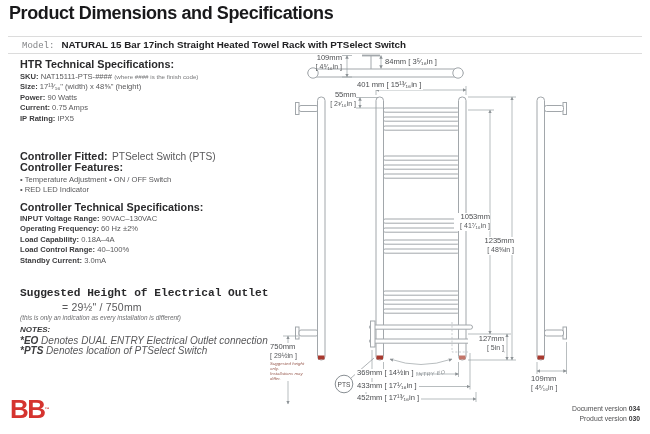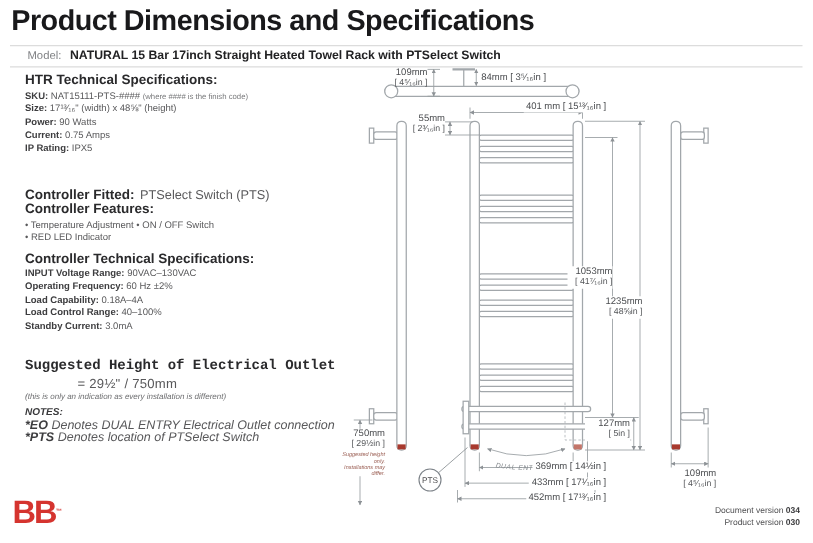--- a/index.html
+++ b/index.html
@@ -4,24 +4,24 @@
 <style>
   html,body{margin:0;padding:0;}
   body{
     width:650px;height:434px;position:relative;overflow:hidden;
     background:#ffffff;color:#414042;
     font-family:"Liberation Sans","DejaVu Sans",sans-serif;
     -webkit-font-smoothing:antialiased;
   }
   .abs{position:absolute;}
   
-  .title{left:9px;top:3px;font-size:23px;font-weight:bold;color:#19191b;letter-spacing:-0.4px;text-align:right;}
+  .title{left:9px;top:3px;font-size:18px;font-weight:bold;color:#19191b;letter-spacing:-0.4px;text-align:right;}
   .rule{height:1px;background:#dcdcdc;left:8px;width:634px;}
   .model-row{left:22px;top:39px;font-size:9.5px;white-space:nowrap;}
-  .model-label{color:#808285;font-size:9px;margin-right:7px;}
+  .model-label{color:#808285;font-size:9px;margin-right:7px;font-family:Liberation Mono, monospace;}
   .model-value{font-weight:bold;color:#222224;font-size:9.8px;}
   
   .sec-h{font-size:10.8px;font-weight:bold;color:#2a2a2c;white-space:nowrap;}
   .rows{font-size:7.6px;color:#59595b;}
   .rows .r{height:10.4px;line-height:10.4px;white-space:nowrap;}
   .rows b{color:#3d3d3f;}
   .note-sm{font-size:6.2px;color:#77787a;}
   .cf-label{font-size:10.8px;font-weight:bold;color:#2a2a2c;margin-top:40px;}
   .cf-value{font-size:10.2px;color:#59595b;}
   .outlet-h{font-size:11.2px;font-weight:bold;color:#2a2a2c;font-family:Liberation Mono, monospace;}
@@ -35,21 +35,21 @@
   .logo{left:10px;top:396px;display:flex;align-items:center;gap:8px;}
   .bb{font-size:26px;font-weight:800;color:#d5342f;letter-spacing:-1.5px;line-height:26px;}
   .tm{font-size:5px;color:#d5342f;vertical-align:top;letter-spacing:0;}
   .logo-text{font-size:9.5px;font-weight:bold;color:#454b50;letter-spacing:2.1px;line-height:11px;}
   .versions{left:430px;top:404px;width:210px;text-align:right;font-size:6.8px;line-height:9.5px;color:#4e4e50;}
   .versions b{color:#39393b;}
   
   .dl{position:absolute;z-index:3;font-size:7.6px;color:#4b4d50;line-height:8.8px;white-space:nowrap;text-align:right;}
   .dl .in-line{font-size:7px;color:#55575a;}
   .r-align{text-align:right;}
-  .c-align{text-align:right;}
+  .c-align{text-align:left;}
   .bgw{background:#ffffff;}
   .maskpad{background:#ffffff;padding:0 2px;display:inline-block;}
   .tiny-note{font-size:4.4px;line-height:5px;color:#9c6156;font-style:italic;white-space:normal;}
   svg{z-index:1;}
 </style>
 </head>
 <body>
 
 <div class="abs title">Product Dimensions and Specifications</div>
 <div class="abs rule" style="top:36px"></div>

